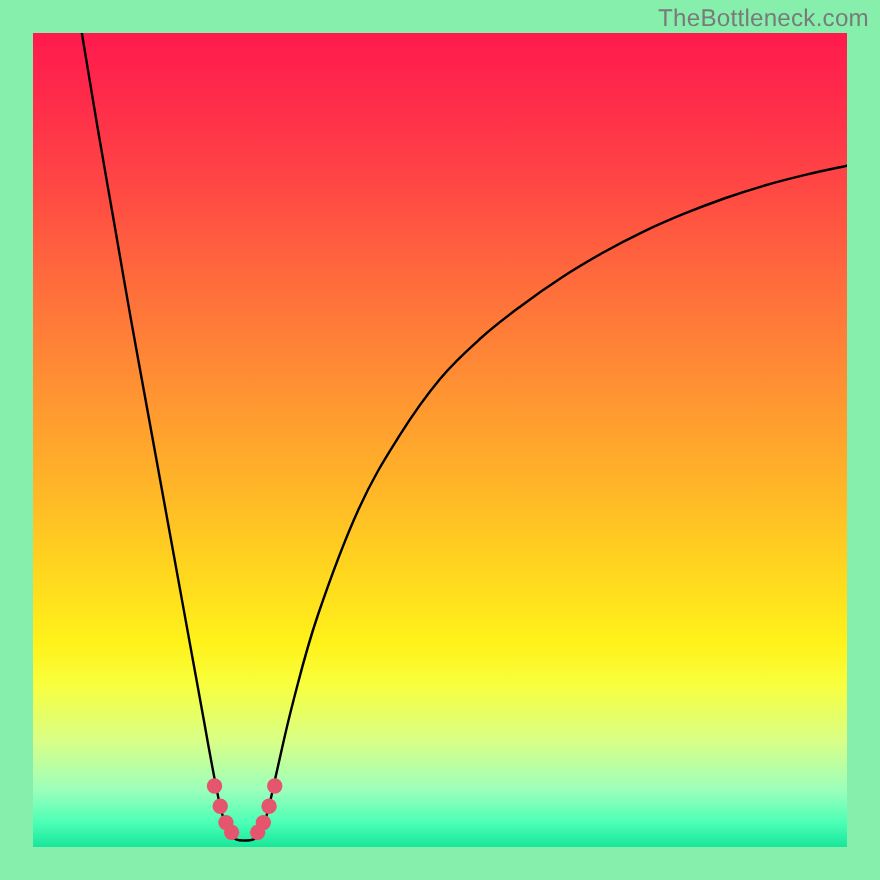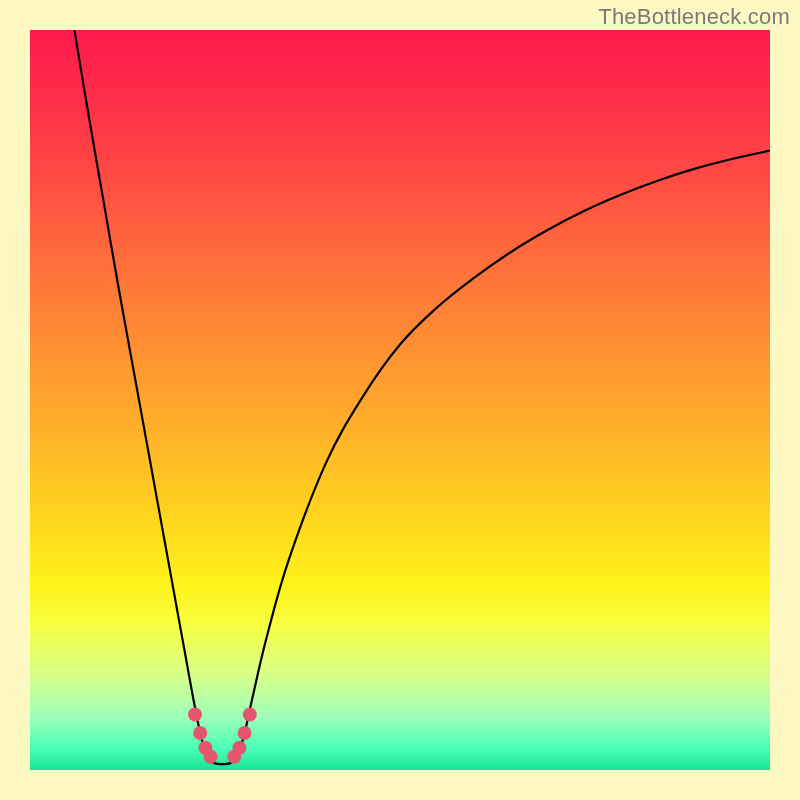--- a/index.html
+++ b/index.html
@@ -10,21 +10,21 @@
     background: #000;
     overflow: hidden;
     font-family: Arial, Helvetica, sans-serif;
   }
   .frame {
     position: absolute;
     left: 0;
     top: 0;
     width: 800px;
     height: 800px;
-    background: #fef9c3;
+    background: #86efac;
   }
   .plot-area {
     position: absolute;
     left: 30px;
     top: 30px;
     width: 740px;
     height: 740px;
     overflow: hidden;
   }
   .gradient {

